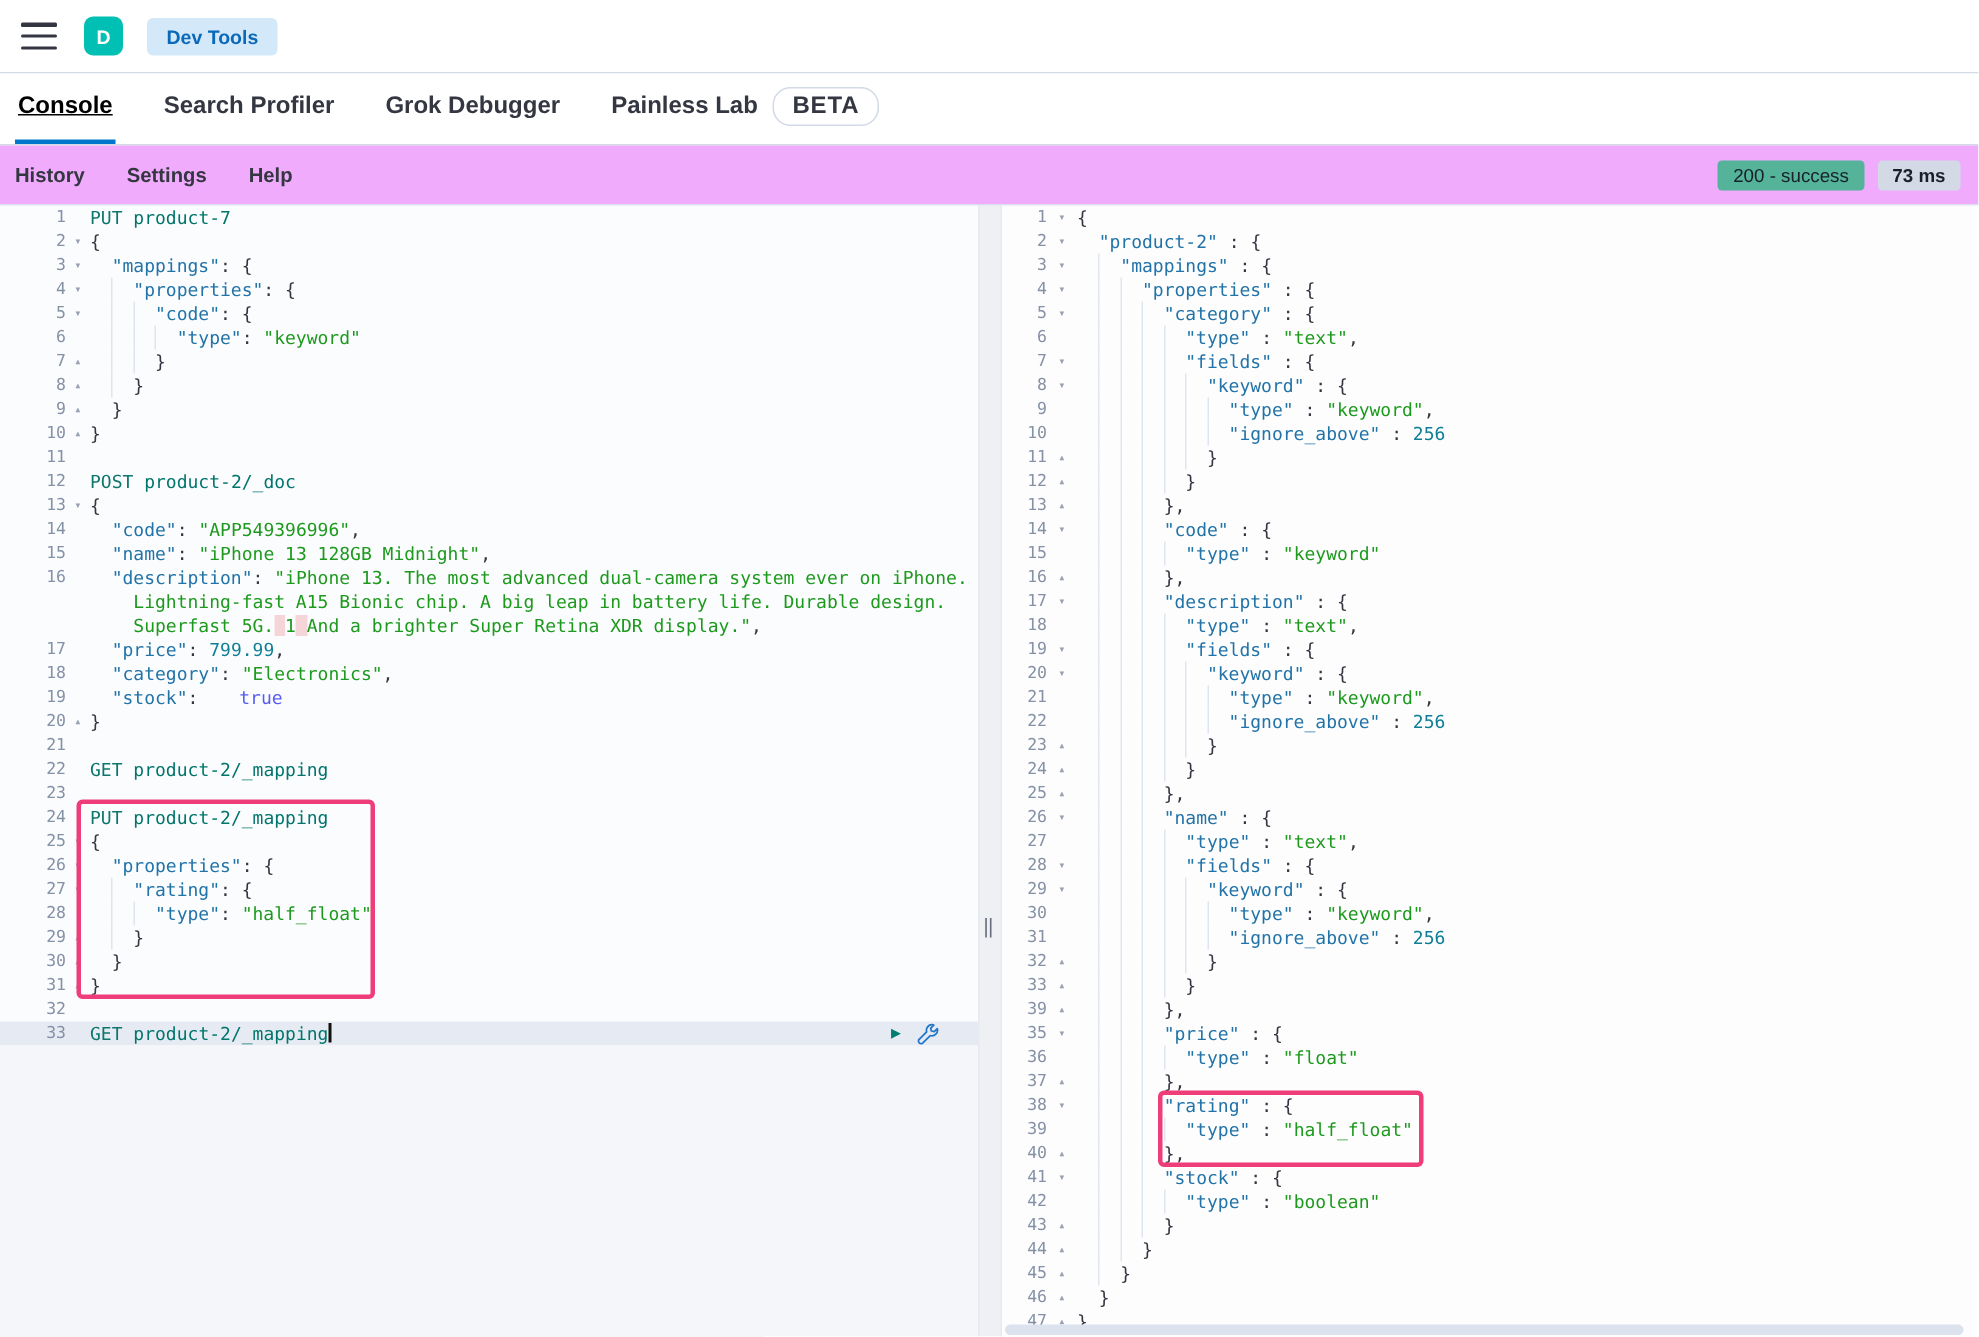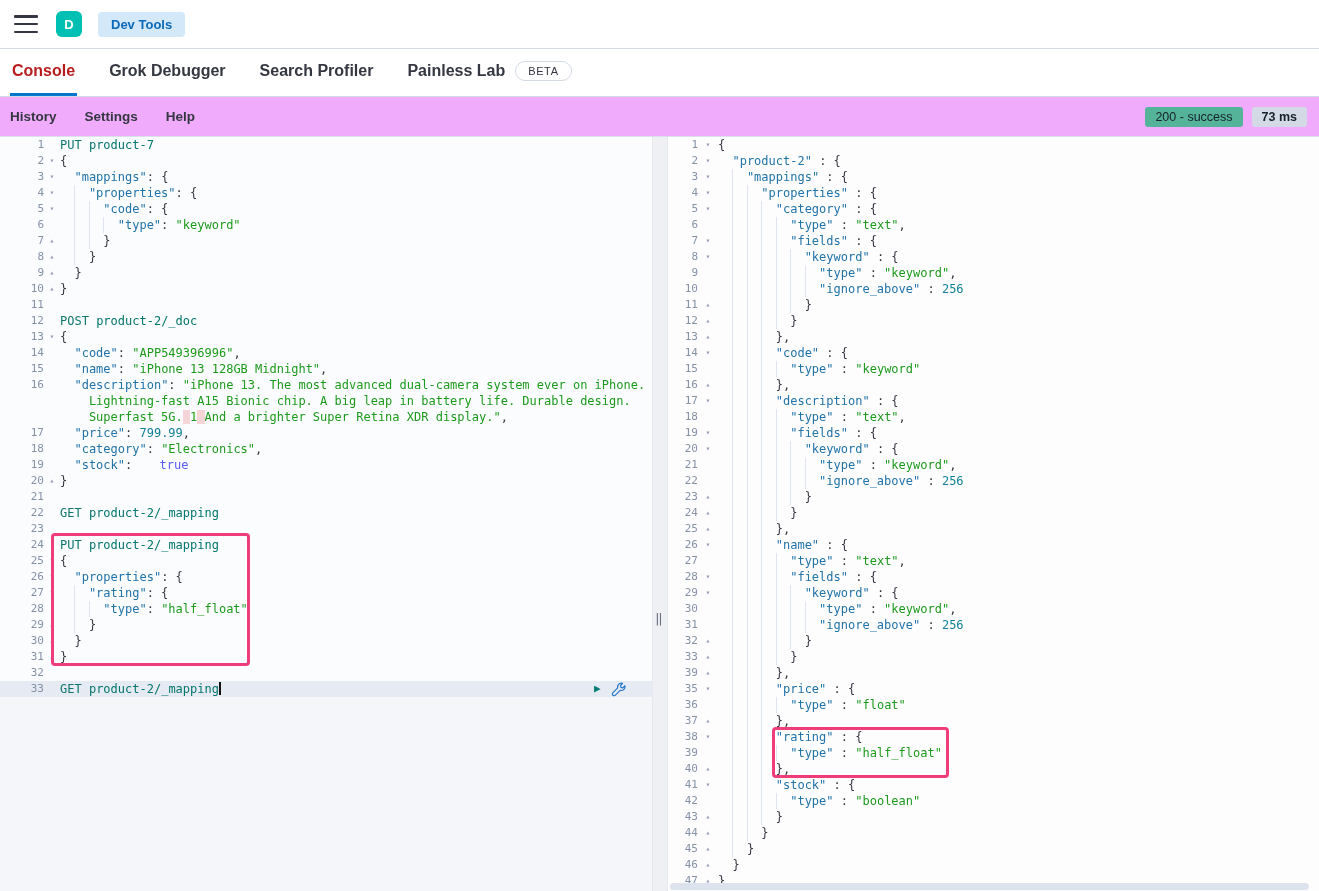--- a/index.html
+++ b/index.html
@@ -15,23 +15,23 @@
   .dep-logo { width:26px; height:26px; border-radius:6px; background:#00bfb3; color:#fff;
     font-weight:bold; font-size:13px; display:flex; align-items:center; justify-content:center;
     margin-right:16px; }
   .crumb { background:#d3e8f9; color:#0a69b8; font-size:13px; font-weight:600;
     padding:5px 13px; border-radius:4px; }
 
   .tabsbar { height:48px; border-bottom:1px solid #d3dae6; display:flex; align-items:stretch;
     padding-left:10px; background:#fff; }
   .tab { display:flex; align-items:center; padding:0 2px; margin-right:30px; font-size:16px;
     font-weight:bold; color:#343741; cursor:pointer; border-bottom:3px solid transparent; }
-  .tab.active { color:#b91c1c; border-bottom-color:#0077cc; }
-  .beta { border:1px solid #d3dae6; border-radius:12px; padding:3px 12px; font-size:11px;
-    font-weight:normal; letter-spacing:0.6px; color:#343741; margin-left:10px; background:#fff; }
+  .tab.active { color:#000000; border-bottom-color:#0077cc;text-decoration:underline; }
+  .beta { border:1px solid #d3dae6; border-radius:12px; padding:3px 12px; font-size:16px;
+    font-weight:bold; letter-spacing:0.6px; color:#343741; margin-left:10px; background:#fff; }
 
   .subbar { height:40px; background:#f0abfc; border-bottom:1px solid #dbe1ec; display:flex;
     align-items:center; padding:0 12px 0 10px; }
   .subitem { font-size:13.5px; font-weight:bold; color:#343741; margin-right:28px; cursor:pointer; }
   .badges { margin-left:auto; display:flex; gap:9px;text-align:center; }
   .badge { font-size:12.5px; font-weight:500; color:#17202b; padding:3px 10px; border-radius:3px; }
   .badge.ok { background:#54b399; }
   .badge.ms { background:#d3dae6;font-weight:bold; }
 
   
@@ -89,22 +89,22 @@
       <span></span>
       <span></span>
       <span></span>
     </div>
   <div class="dep-logo">D</div>
   <div class="crumb">Dev Tools</div>
 </div>
 
 <div class="tabsbar">
   <div class="tab active">Console</div>
+  <div class="tab">Search Profiler</div>
   <div class="tab">Grok Debugger</div>
-  <div class="tab">Search Profiler</div>
   <div class="tab">
     <span>Painless Lab</span>
     <span class="beta">BETA</span>
   </div>
 </div>
 
 <div class="subbar">
   <div class="subitem">History</div>
   <div class="subitem">Settings</div>
   <div class="subitem">Help</div>

